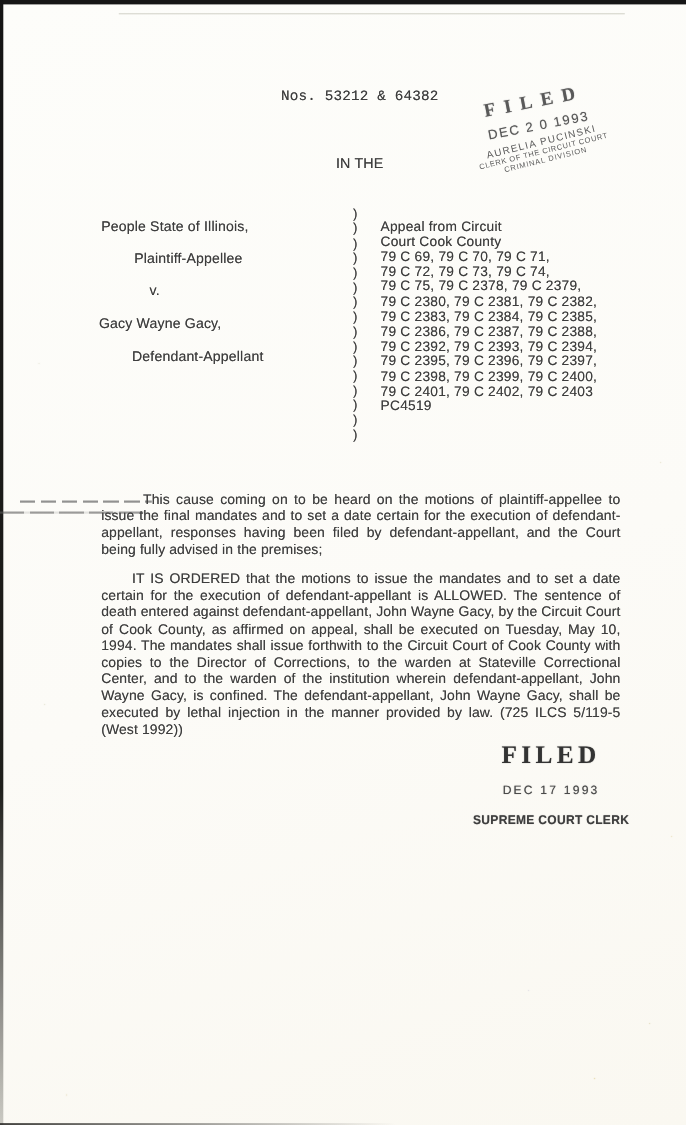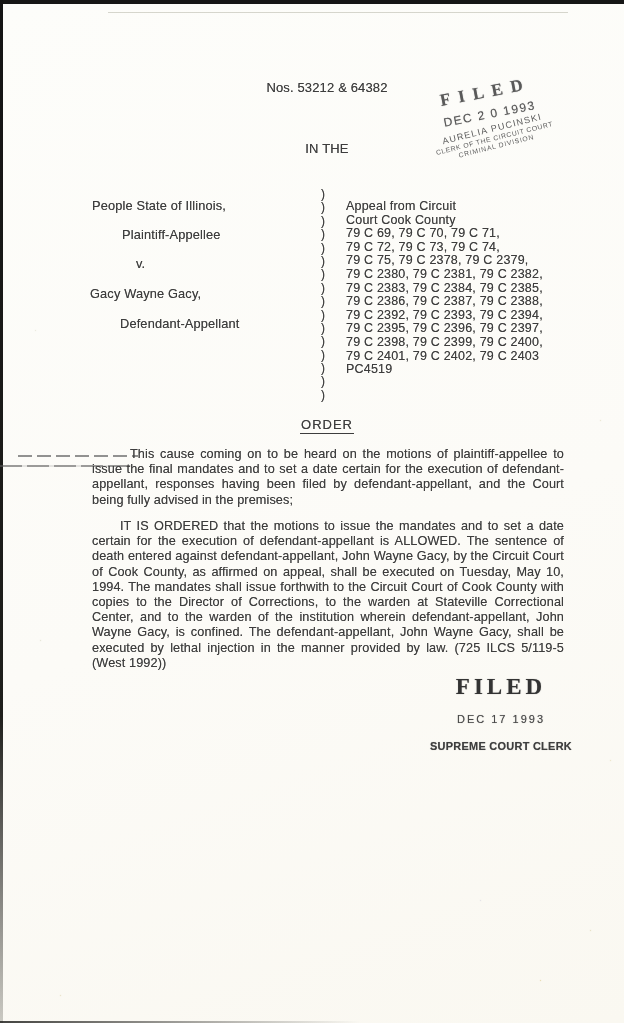--- a/index.html
+++ b/index.html
@@ -34,21 +34,21 @@
     background:repeating-linear-gradient(to right,rgba(110,110,110,.75) 0 14px,rgba(110,110,110,0) 14px 19px);}
   .dash-artifact-b{position:absolute;left:0;top:465px;width:132px;height:2px;
     background:repeating-linear-gradient(to right,rgba(90,90,90,.6) 0 22px,rgba(90,90,90,.15) 22px 27px);}
   .speckles{position:absolute;left:0;top:0;width:1px;height:1px;background:transparent;
     box-shadow:540px 980px 1px rgba(200,170,60,.5),590px 930px 1px rgba(180,160,80,.4),
       60px 995px 1px rgba(190,170,90,.4),480px 900px 1px rgba(160,160,200,.35),
       610px 760px 1px rgba(200,180,90,.4),40px 640px 1px rgba(170,170,120,.35),
       600px 420px 1px rgba(190,180,120,.4),35px 330px 1px rgba(180,180,140,.35);}
   
   .header-line{left:92px;width:470px;text-align:center;font-size:13px;}
-  .docket{top:80px;}
+  .docket{top:80px;font-family:Liberation Mono, monospace;}
   .in-the{top:106px;margin-top:35px;}
   .court-name{top:134px;letter-spacing:.6px;}
   
   .stamp-top{position:absolute;left:402px;top:82px;width:176px;
     transform:rotate(-11deg);transform-origin:center center;
     text-align:center;color:var(--stamp);opacity:.92;}
   .stamp-top .filed{font-family:"Liberation Serif",serif;font-weight:700;font-size:17px;
     letter-spacing:8px;text-shadow:0 0 1px rgba(70,70,70,.6);}
   .stamp-top .date{font-size:12px;letter-spacing:1.5px;margin-top:5px;
     text-shadow:0 0 .8px rgba(70,70,70,.6);}
@@ -149,23 +149,20 @@
       <div>79 C 2380, 79 C 2381, 79 C 2382,</div>
       <div>79 C 2383, 79 C 2384, 79 C 2385,</div>
       <div>79 C 2386, 79 C 2387, 79 C 2388,</div>
       <div>79 C 2392, 79 C 2393, 79 C 2394,</div>
       <div>79 C 2395, 79 C 2396, 79 C 2397,</div>
       <div>79 C 2398, 79 C 2399, 79 C 2400,</div>
       <div>79 C 2401, 79 C 2402, 79 C 2403</div>
       <div>PC4519</div>
     </div>
 
-  <div class="txt order-heading">
-    <span>ORDER</span>
-  </div>
 
   <p class="body-para para-1">This cause coming on to be heard on the motions of plaintiff-appellee to issue the final mandates and to set a date certain for the execution of defendant-appellant, responses having been filed by defendant-appellant, and the Court being fully advised in the premises;</p>
   <p class="body-para para-2">IT IS ORDERED that the motions to issue the mandates and to set a date certain for the execution of defendant-appellant is ALLOWED. The sentence of death entered against defendant-appellant, John Wayne Gacy, by the Circuit Court of Cook County, as affirmed on appeal, shall be executed on Tuesday, May 10, 1994. The mandates shall issue forthwith to the Circuit Court of Cook County with copies to the Director of Corrections, to the warden at Stateville Correctional Center, and to the warden of the institution wherein defendant-appellant, John Wayne Gacy, is confined. The defendant-appellant, John Wayne Gacy, shall be executed by lethal injection in the manner provided by law. (725 ILCS 5/119-5 (West 1992))</p>
 
   <div class="stamp-bottom">
     <div class="filed">FILED</div>
     <div class="date">DEC 17 1993</div>
     <div class="clerk">SUPREME COURT CLERK</div>
   </div>
 

